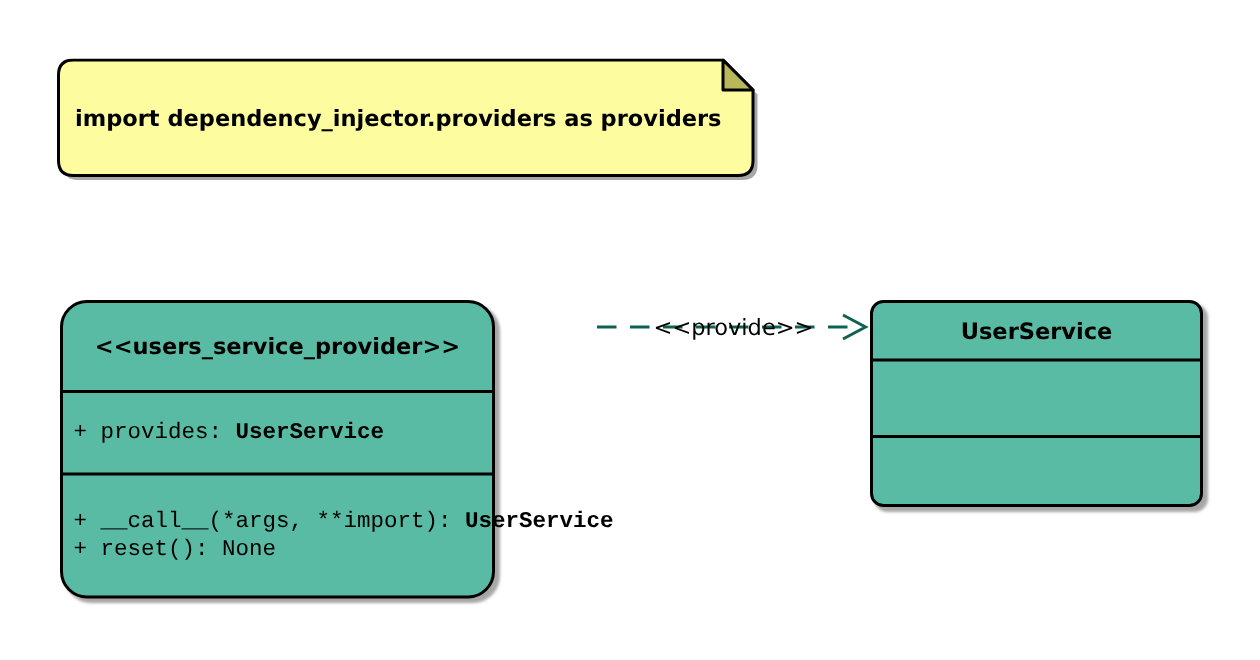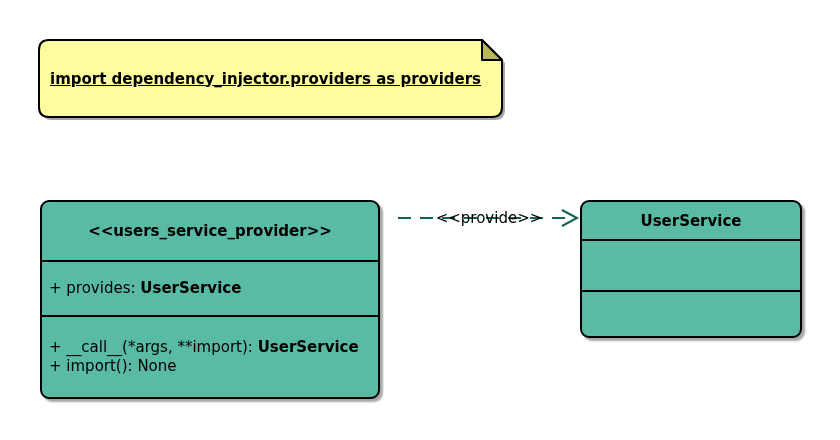--- a/index.html
+++ b/index.html
@@ -19,43 +19,43 @@
   
   .note { position: absolute; left: 38px; top: 39px; width: 470px; height: 84px; }
   .note svg { position: absolute; left: 0; top: 0; }
   .note-shadow { fill: rgba(0,0,0,0.35); }
   .note-body { fill: var(--note-fill, #fdfda0); stroke: var(--note-border, #000); stroke-width: 2; }
   .note-fold-path { fill: var(--note-fold, #b8b85a); stroke: var(--note-border, #000); stroke-width: 2; stroke-linejoin: round; }
   .note-text {
     position: absolute; left: 0; top: 0; width: 465px; height: 79px;
     display: flex; align-items: center;
     padding-left: 12px; box-sizing: border-box;
-    font-weight: bold; font-size: 15px; white-space: nowrap; text-decoration: underline;
+    font-weight: bold; font-size: 15px; white-space: nowrap;
   }
 
   
   .class-box {
     position: absolute;
     box-sizing: border-box;
     background: var(--class-fill, #5abba4);
     border: 2px solid var(--class-border, #000);
     border-radius: 9px;
     box-shadow: 3px 3px 2px rgba(0,0,0,0.35);
     display: flex;
     flex-direction: column;
     font-size: 15px;
   }
-  .provider-box { left: 40px; top: 200px; width: 340px; height: 199px; }
+  .provider-box { left: 40px; top: 200px; width: 290px; height: 199px; border-radius: 18px; }
   .service-box  { left: 580px; top: 200px; width: 222px; height: 138px; }
 
   .compartment { box-sizing: border-box; display: flex; flex-direction: column; justify-content: center; }
   .compartment + .compartment { border-top: 2px solid var(--class-border, #000); }
   .compartment.centered { align-items: center; text-align: center; font-weight: bold; }
   .compartment.members  { align-items: flex-start; padding: 0 8px 0 7px; line-height: 19px; }
-  .member-line { white-space: nowrap; }
+  .member-line { white-space: nowrap; font-family: Liberation Mono, monospace; }
   .type { font-weight: bold; }
 
   .provider-header  { height: 58px; line-height: 20px; }
   .provider-attrs   { height: 55px; }
   .provider-methods { flex: 1; }
 
   .service-header  { height: 37px; }
   .service-attrs   { height: 51px; }
   .service-methods { flex: 1; }
 
@@ -87,21 +87,21 @@
 
   <div class="class-box provider-box">
     <div class="compartment centered provider-header">
       <div>&lt;&lt;users_service_provider&gt;&gt;</div>
     </div>
     <div class="compartment members provider-attrs">
       <div class="member-line"><span>+ provides: </span><span class="type">UserService</span></div>
     </div>
     <div class="compartment members provider-methods">
       <div class="member-line"><span>+ __call__(*args, **import): </span><span class="type">UserService</span></div>
-      <div class="member-line"><span>+ import(): None</span><span class="type"></span></div>
+      <div class="member-line"><span>+ reset(): None</span><span class="type"></span></div>
     </div>
   </div>
 
   <svg class="connector" width="184" height="44" viewBox="0 0 184 44" aria-hidden="true">
     <line class="connector-line" x1="0" y1="22" x2="176" y2="22"></line>
     <polyline class="connector-head" points="164,14 179,22 164,30"></polyline>
   </svg>
   <div class="connector-label">&lt;&lt;provide&gt;&gt;</div>
 
   <div class="class-box service-box">

